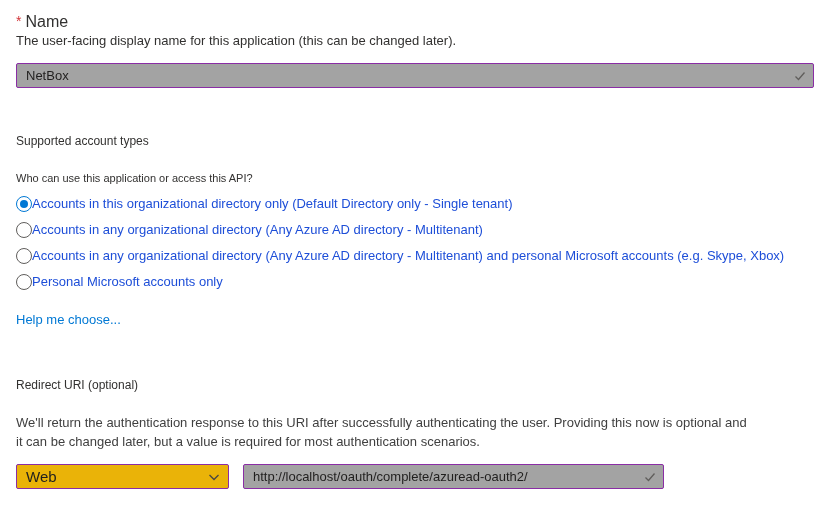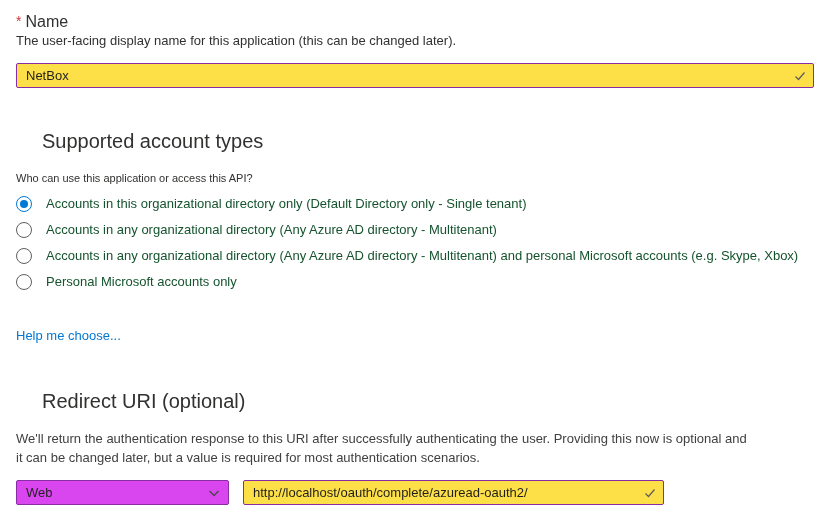--- a/index.html
+++ b/index.html
@@ -44,38 +44,37 @@
   .text-input {
     width: 100%;
     height: 25px;
     border: 1px solid #8a2da5;
     border-radius: 2px;
     font-family: "Liberation Sans", "DejaVu Sans", sans-serif;
     font-size: 13px;
     color: #201f1e;
     padding: 0 26px 0 9px;
     outline: none;
-    background: #fde047;
+    background: #a3a3a3;
   }
   .valid-check {
     position: absolute;
     right: 7px;
     top: 50%;
     transform: translateY(-50%);
     width: 14px;
     height: 14px;
     pointer-events: none;
   }
   .section-title {
     margin-top: 43px;
-    font-size: 20px;
+    font-size: 12px;
     line-height: 21px;
     font-weight: 400;
     color: #323130;
-    margin-left: 26px;
   }
   .question {
     margin-top: 17px;
     font-size: 11px;
     line-height: 18px;
   }
   .radio-group { margin-top: 4px; }
   .radio-row {
     display: flex;
     align-items: center;
@@ -95,29 +94,28 @@
   .radio-row.selected .radio-circle::after {
     content: "";
     position: absolute;
     left: 50%; top: 50%;
     width: 8px; height: 8px;
     margin: -4px 0 0 -4px;
     border-radius: 50%;
     background: #0078d4;
   }
   .radio-label {
-    margin-left: 14px;
-    font-size: 13px;
-    line-height: 18px;
-    color: #14532d;
+    font-size: 13px;
+    line-height: 18px;
+    color: #1d4ed8;
     white-space: nowrap;
   }
   .help-link {
     display: inline-block;
-    margin-top: 32px;
+    margin-top: 16px;
     font-size: 13px;
     line-height: 18px;
     color: #0078d4;
     text-decoration: none;
     cursor: pointer;
   }
   .section-title.redirect { margin-top: 46px; }
   .redirect-desc {
     margin-top: 17px;
     font-size: 13px;
@@ -133,22 +131,22 @@
   .select-wrap {
     position: relative;
     width: 213px;
     height: 25px;
   }
   .select-box {
     width: 100%;
     height: 25px;
     border: 1px solid #8a2da5;
     border-radius: 2px;
-    background: #d946ef;
-    font-size: 13px;
+    background: #eab308;
+    font-size: 15px;
     color: #201f1e;
     line-height: 23px;
     padding: 0 28px 0 9px;
     cursor: pointer;
   }
   .chevron-down {
     position: absolute;
     right: 8px;
     top: 50%;
     transform: translateY(-50%);

